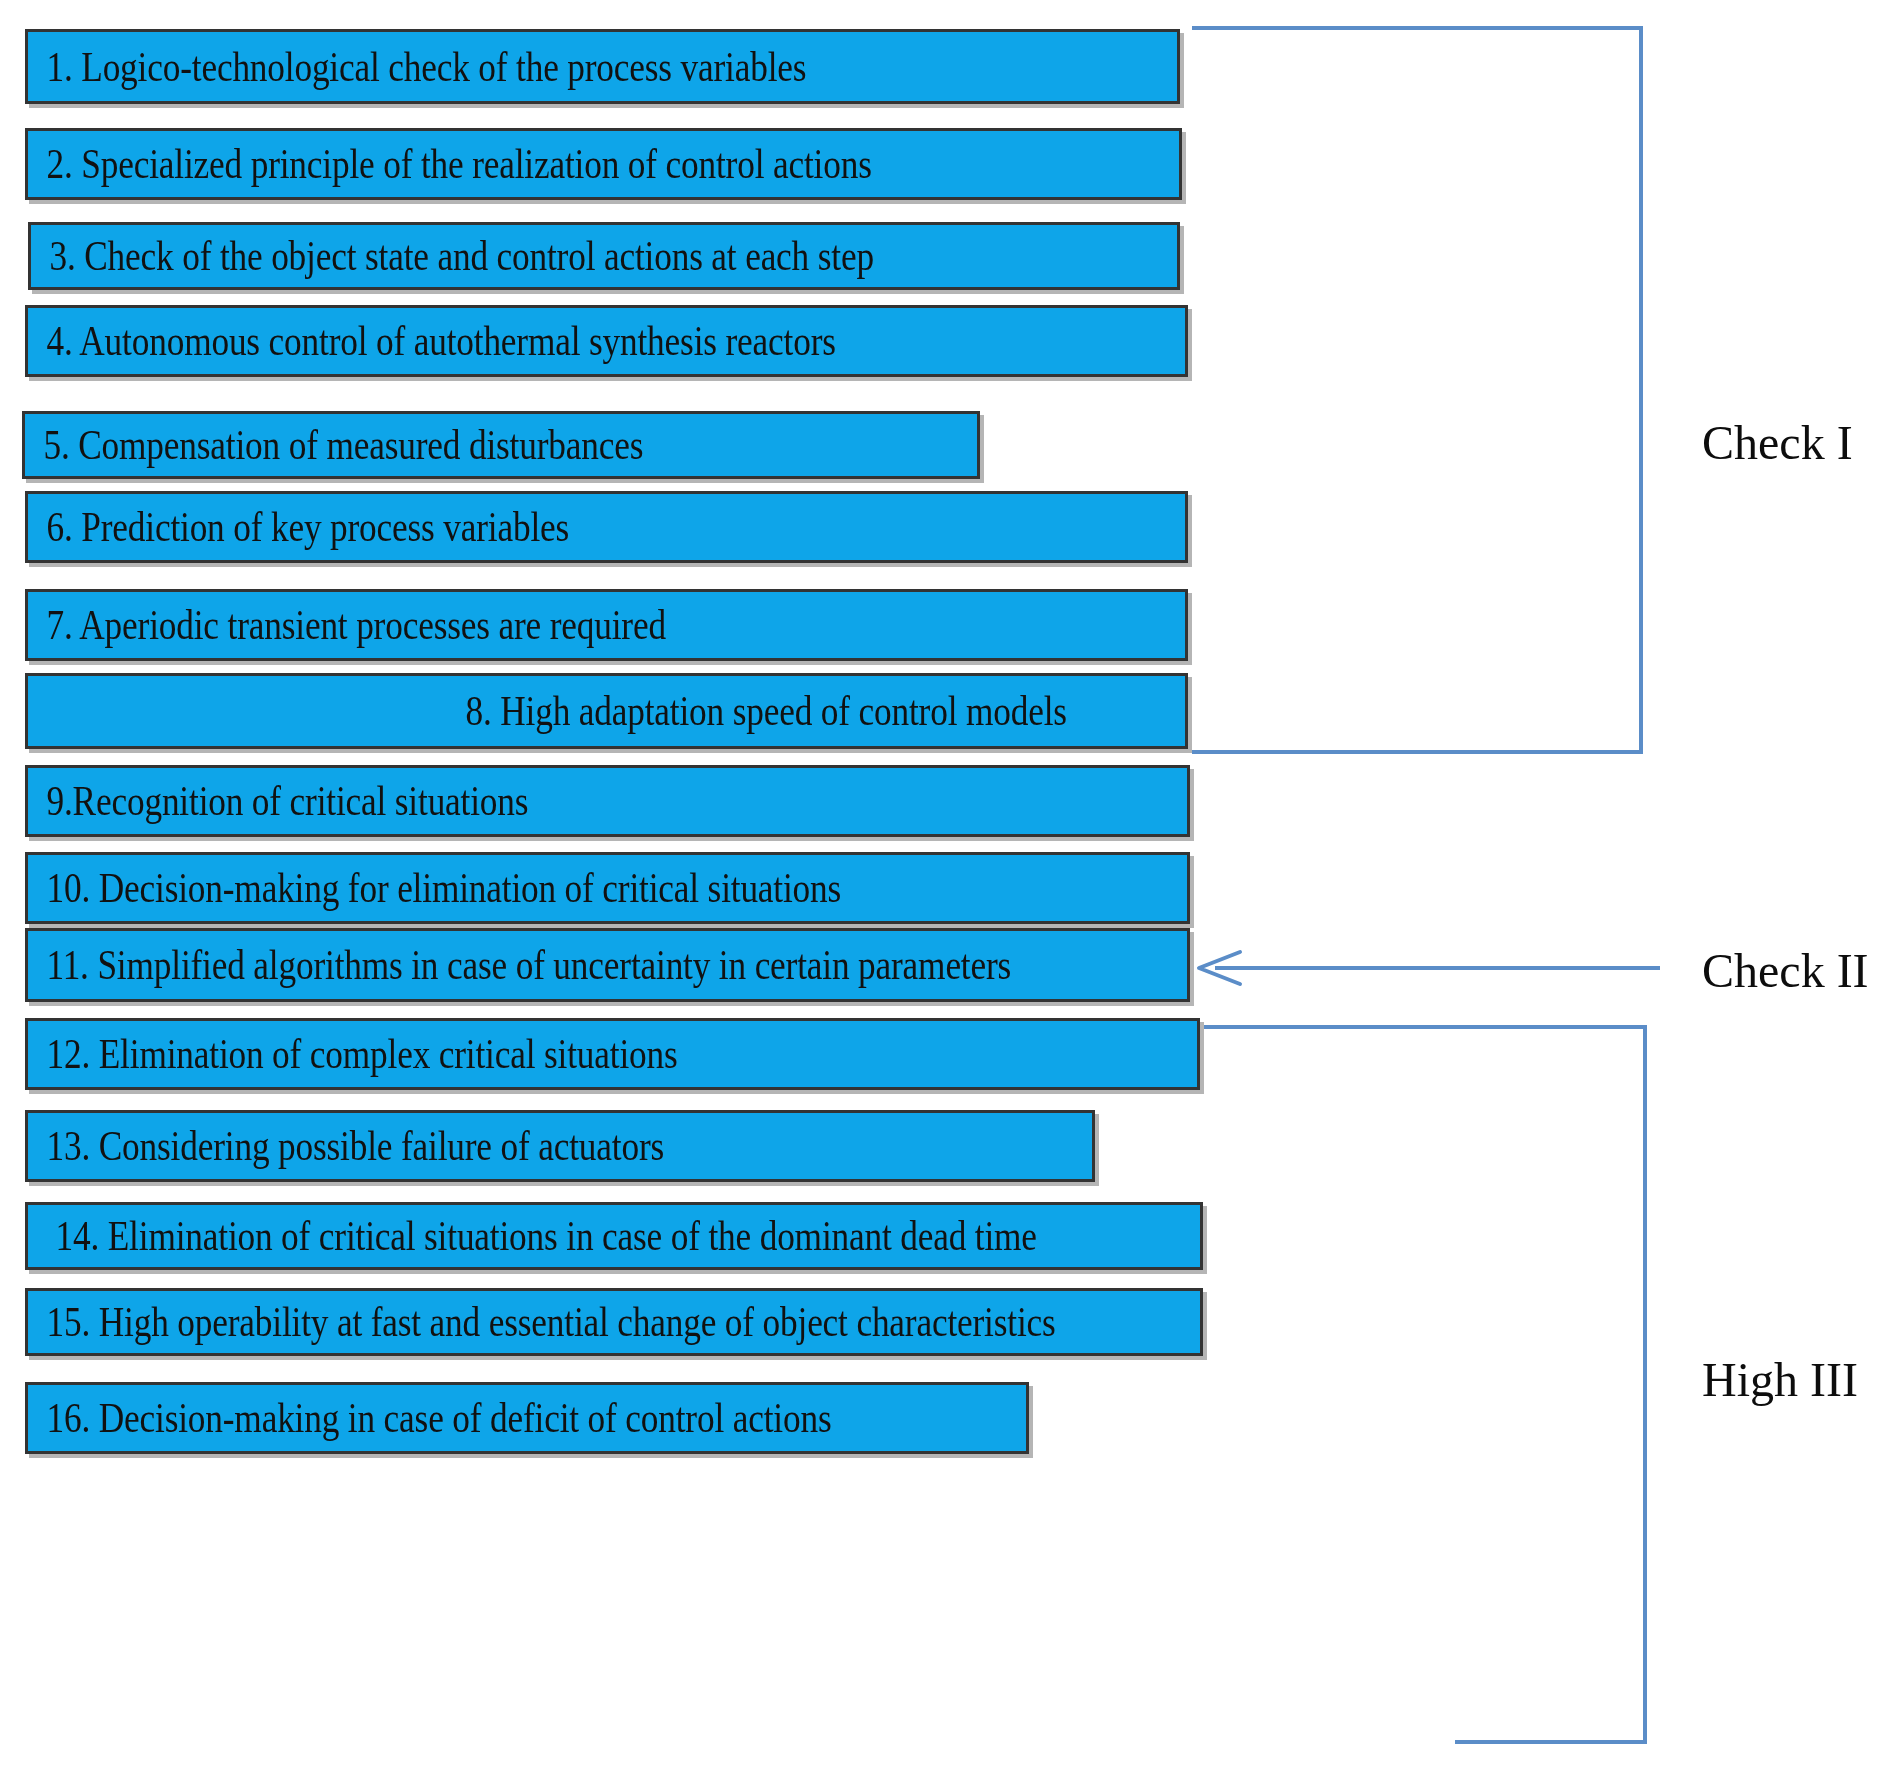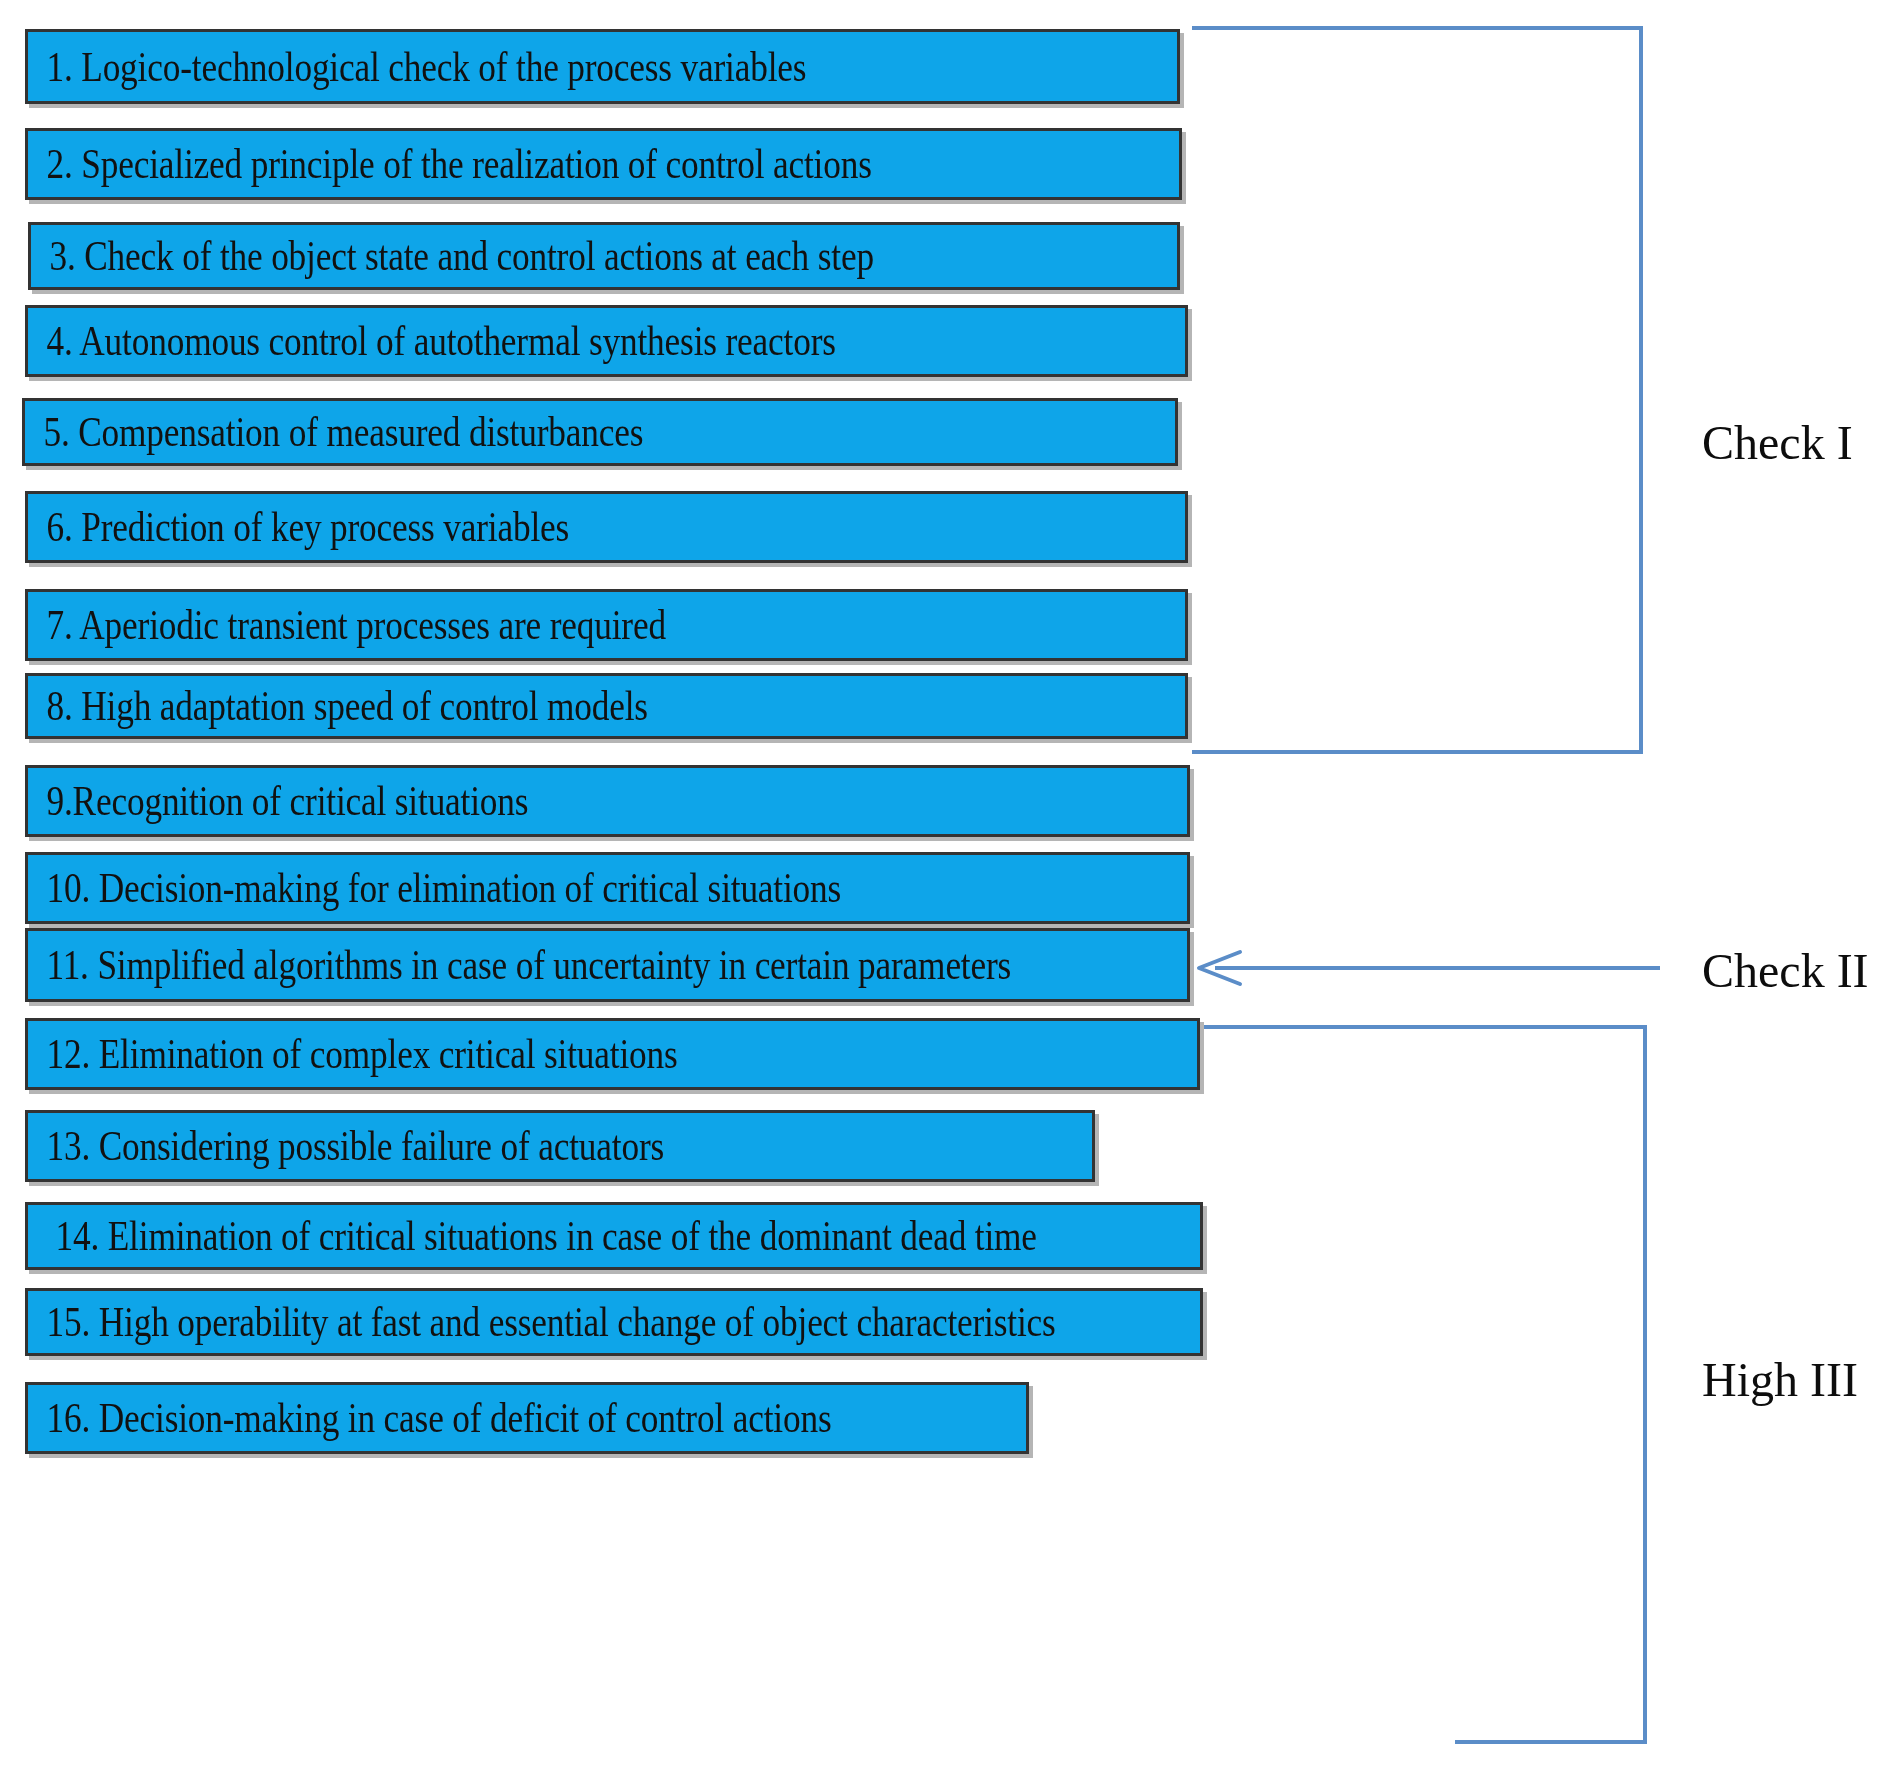--- a/index.html
+++ b/index.html
@@ -52,30 +52,30 @@
   </div>
   <div class="box" style="left:25px;top:128px;width:1157px;height:72px;">
     <span class="label">2. Specialized principle of the realization of control actions</span>
   </div>
   <div class="box" style="left:28px;top:222px;width:1152px;height:68px;">
     <span class="label"> 3. Check of the object state and control actions at each step</span>
   </div>
   <div class="box" style="left:25px;top:305px;width:1163px;height:72px;">
     <span class="label">4. Autonomous control of autothermal synthesis reactors</span>
   </div>
-  <div class="box" style="left:22px;top:398px;width:1156px;height:68px;">
+  <div class="box" style="left:22px;top:411px;width:958px;height:68px;">
     <span class="label">5. Compensation of measured disturbances</span>
   </div>
   <div class="box" style="left:25px;top:491px;width:1163px;height:72px;">
     <span class="label">6. Prediction of key process variables</span>
   </div>
   <div class="box" style="left:25px;top:589px;width:1163px;height:72px;">
     <span class="label">7. Aperiodic transient processes are required</span>
   </div>
-  <div class="box" style="left:25px;top:673px;width:1163px;height:66px;">
+  <div class="box" style="left:25px;top:673px;width:1163px;height:76px;justify-content:flex-end;">
     <span class="label">8. High adaptation speed of control models</span>
   </div>
 
   <div class="box" style="left:25px;top:765px;width:1165px;height:72px;">
     <span class="label">9.Recognition of critical situations</span>
   </div>
 
   <div class="box" style="left:25px;top:852px;width:1165px;height:72px;">
     <span class="label">10. Decision-making for elimination of critical situations</span>
   </div>

